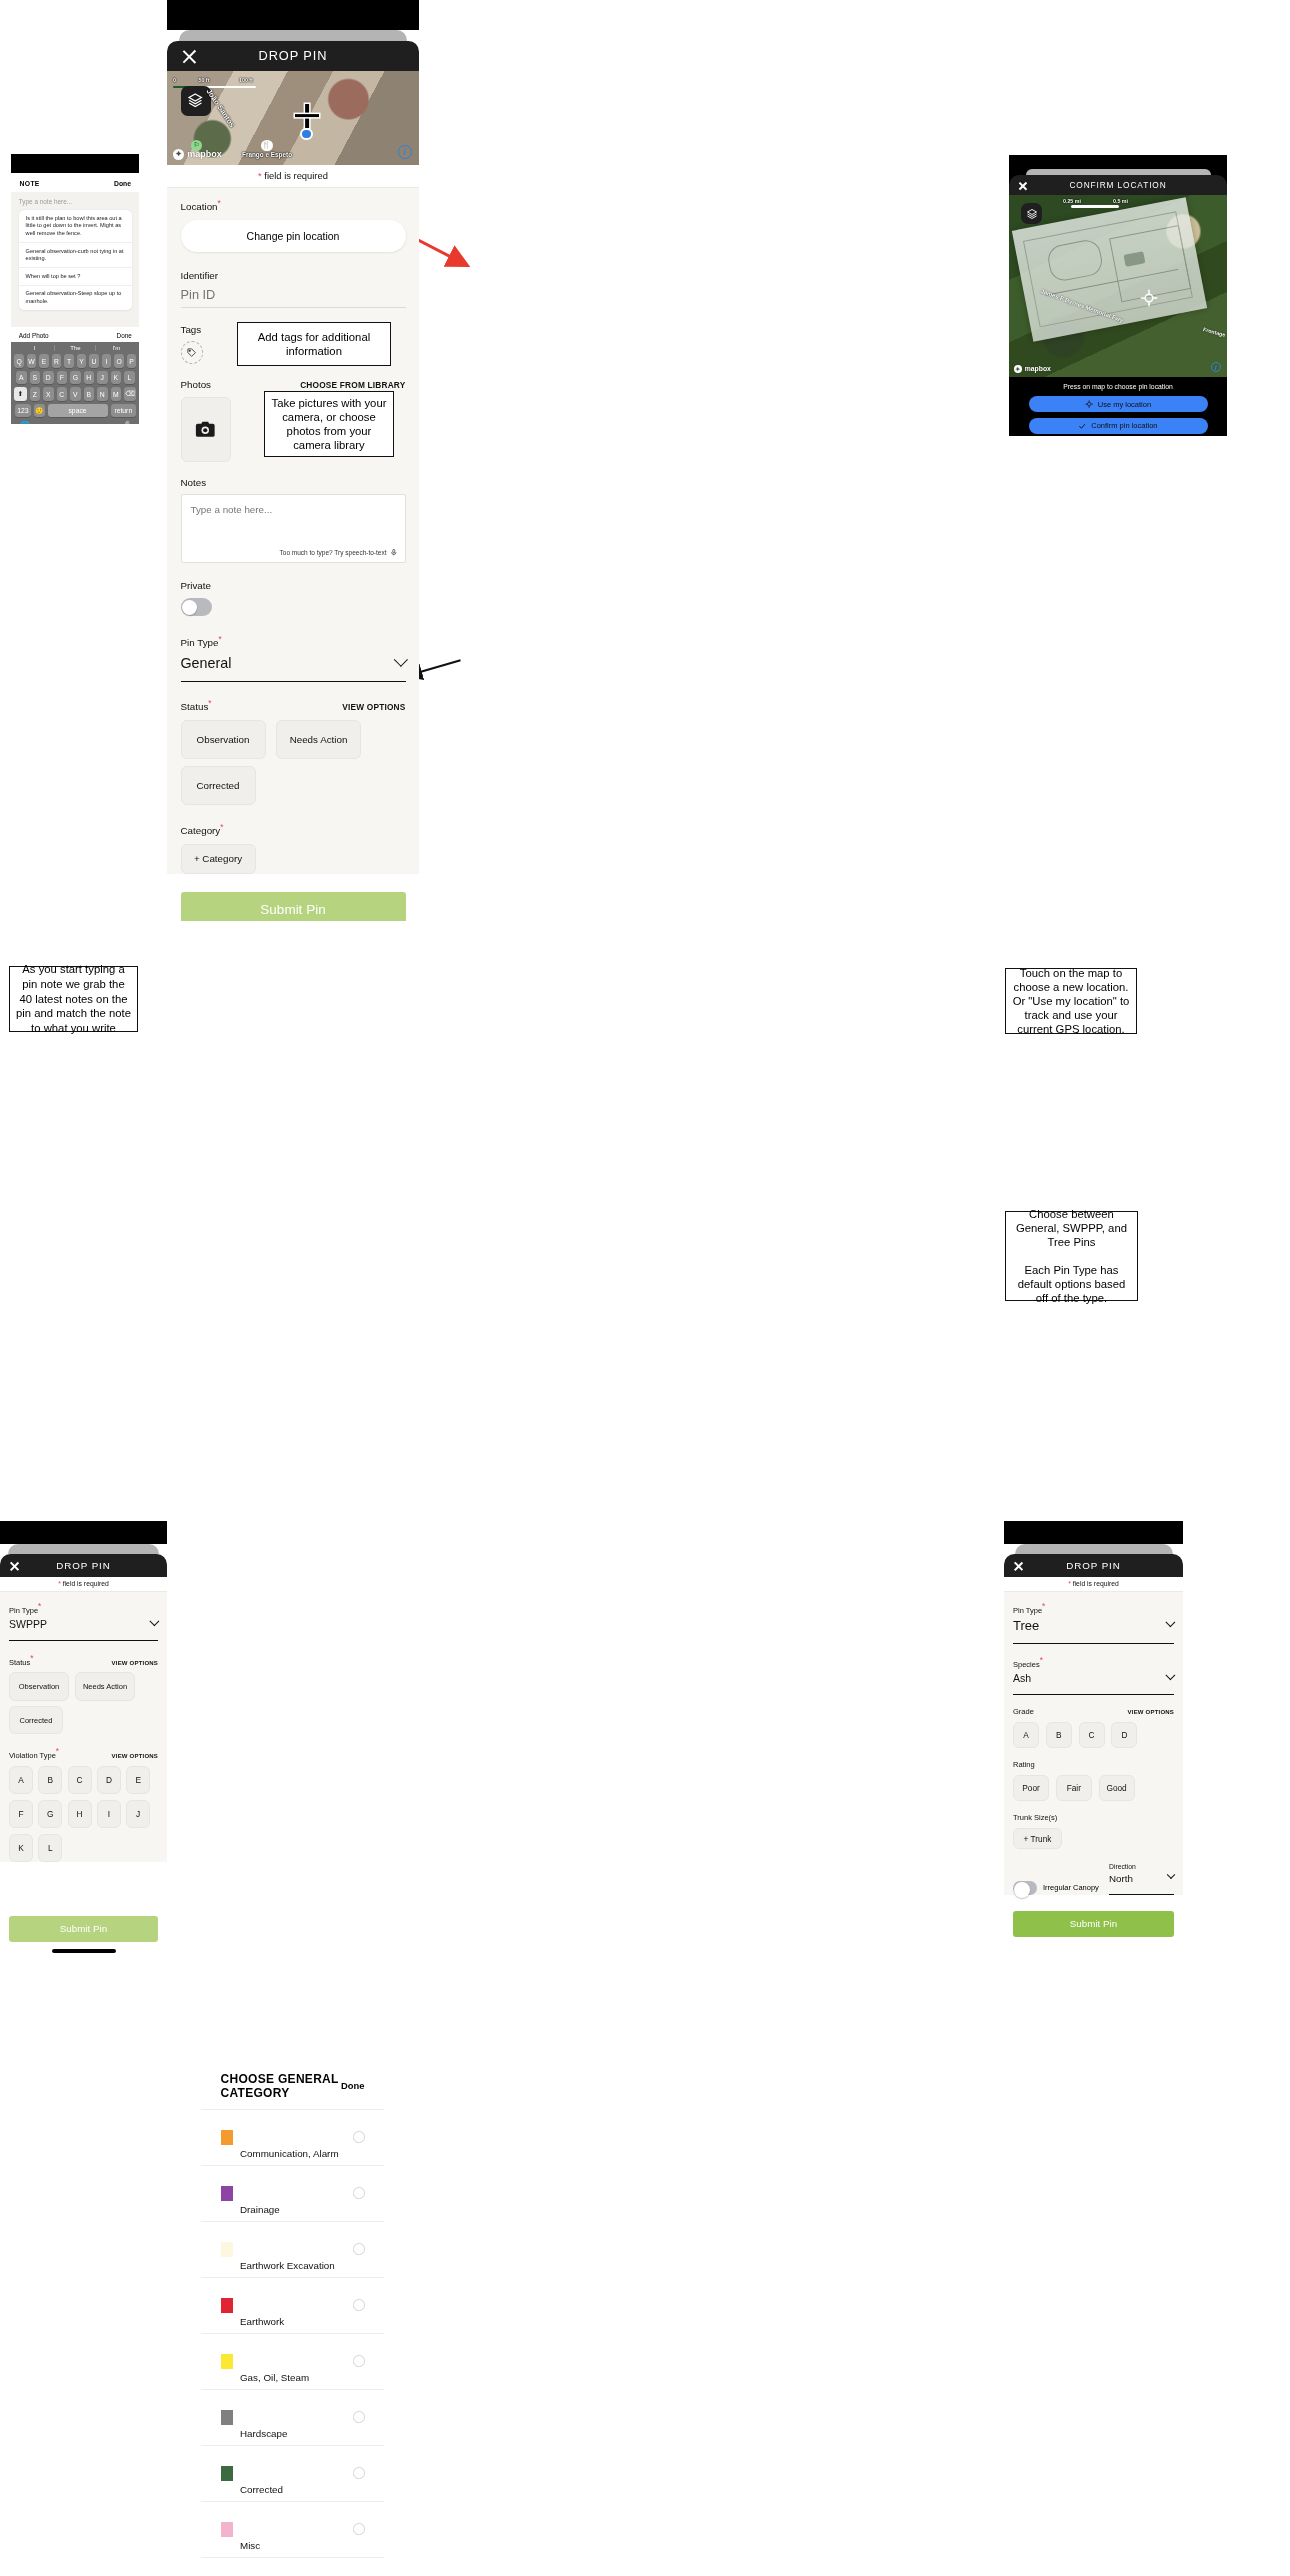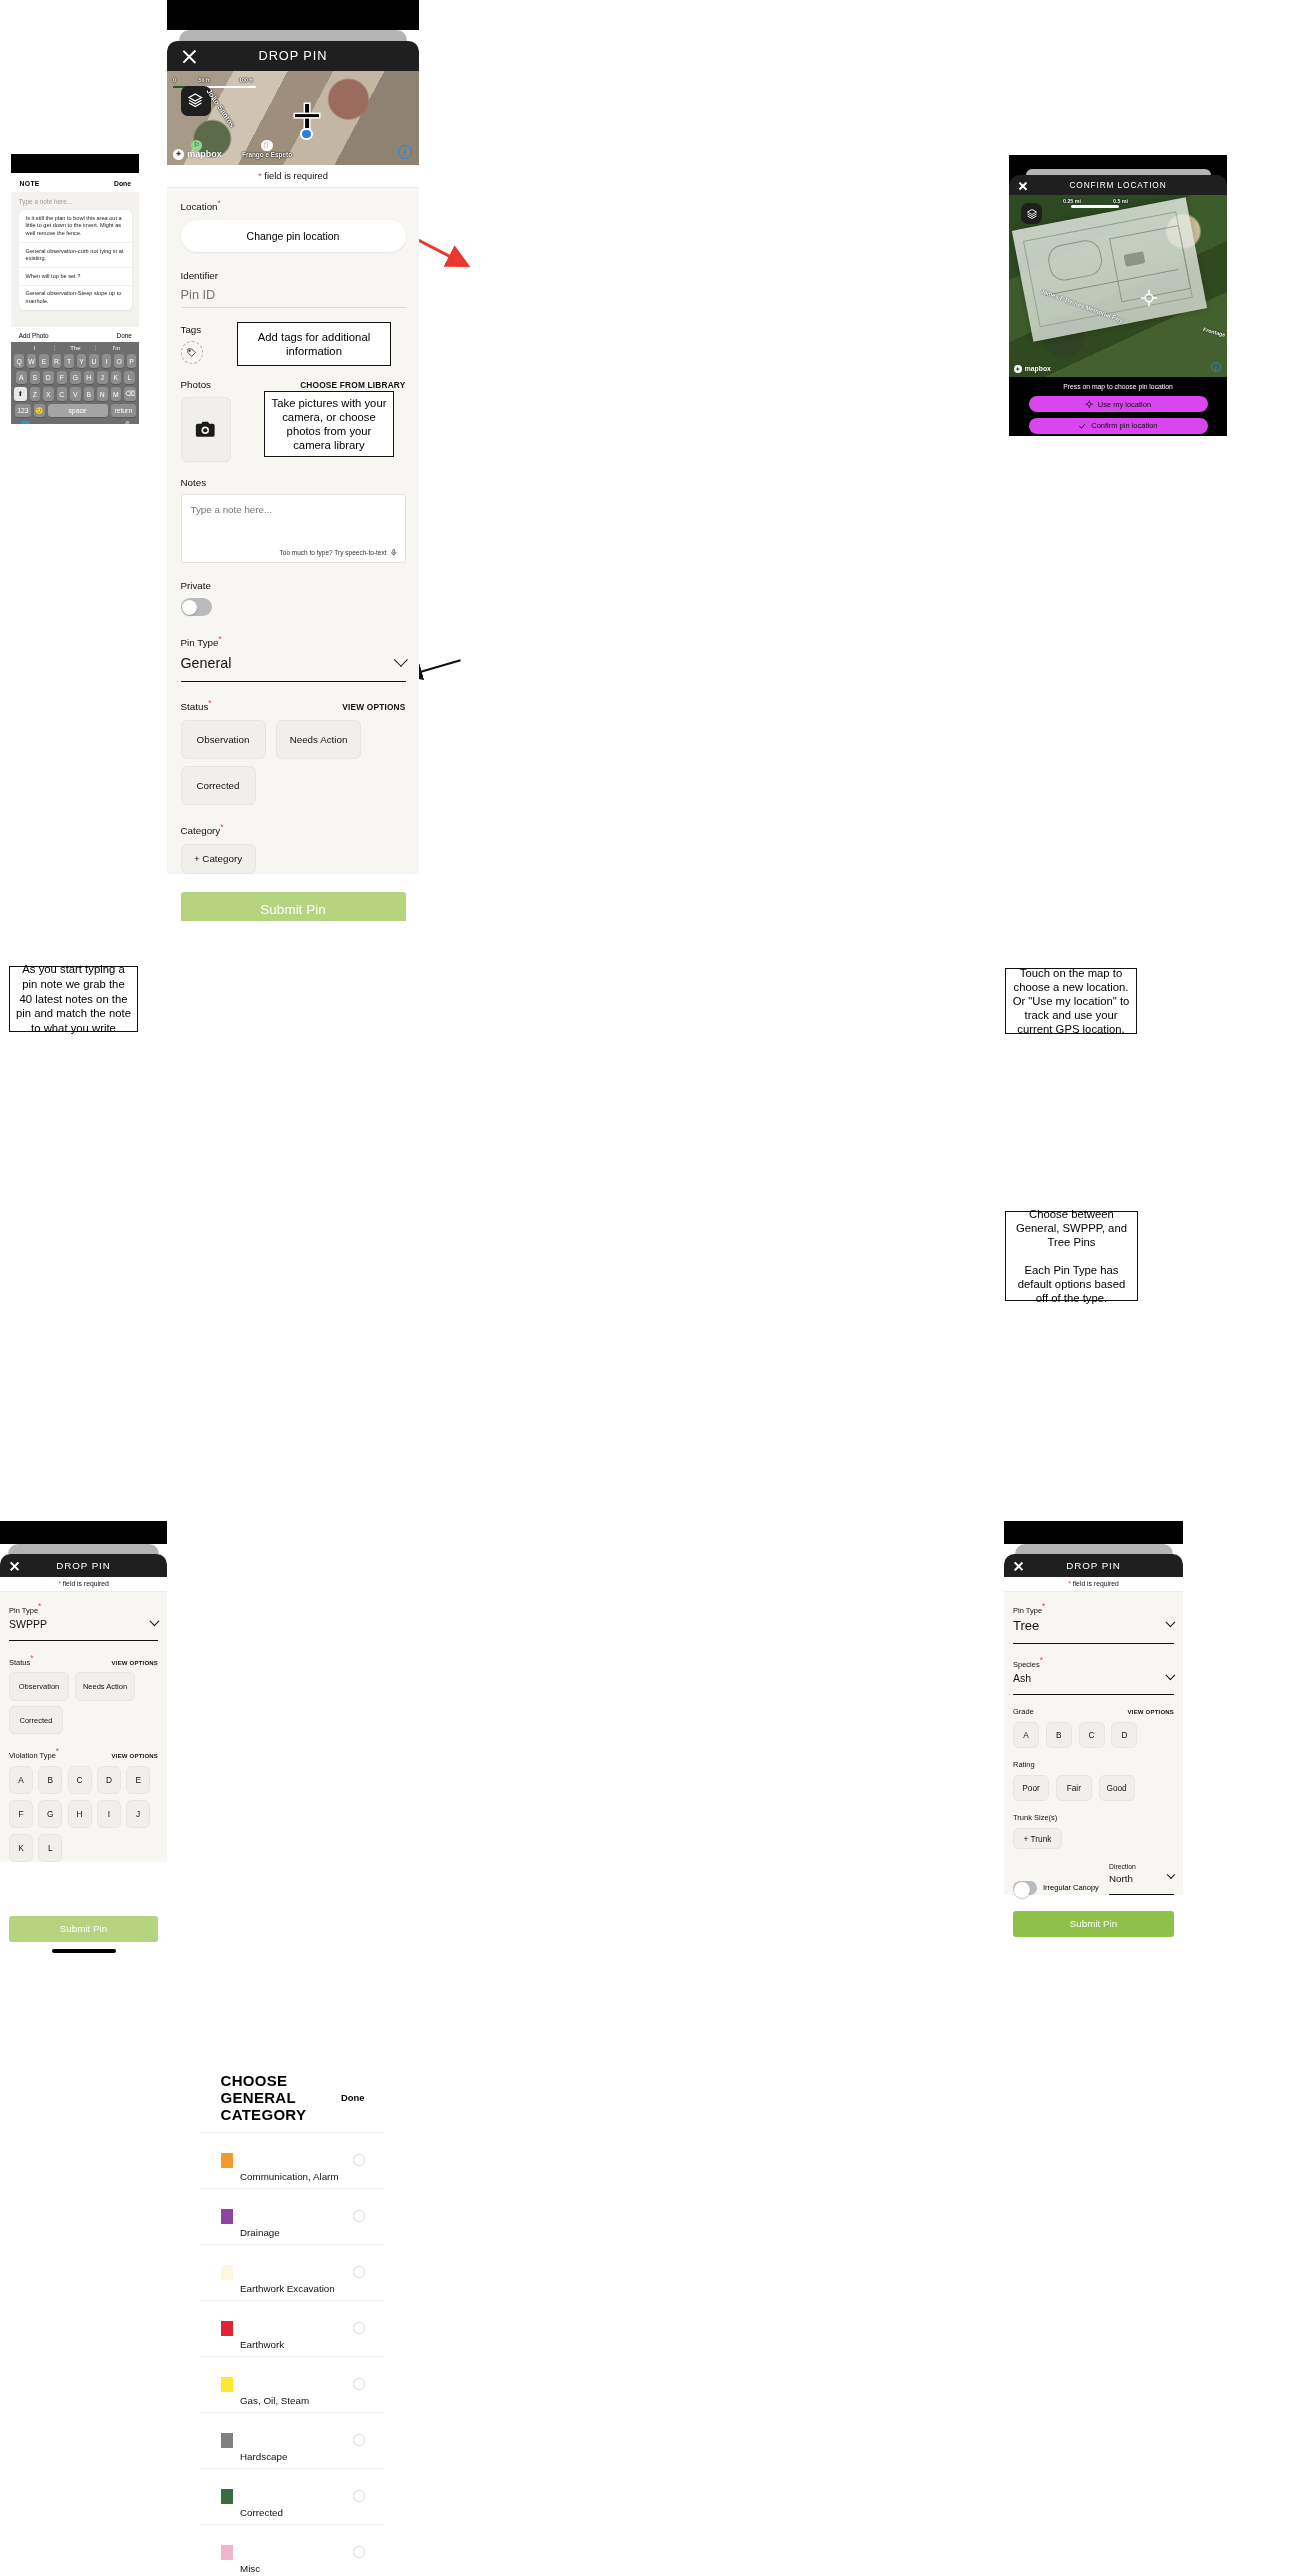--- a/index.html
+++ b/index.html
@@ -160,31 +160,31 @@
   .note-body { background: #f3f2ef; padding: 6px 7.5px 10.5px; }
   .note-ph { font-size: 6.4px; color: #9b9b9b; margin-bottom: 5.3px; }
   .note-card { background: #fff; border-radius: 5.3px; overflow: hidden; box-shadow: 0 0.8px 2.3px rgba(0,0,0,.07); }
   .note-item { padding: 4.5px 6.8px; font-size: 5.6px; line-height: 1.35; color: #1a1a1a; border-bottom: 0.8px solid #eee; }
   .note-item:last-child { border-bottom: none; }
 
   
   .catsheet { background: #fff; border-radius: 13.5px 13.5px 0 0; }
   .cat-hdr { display: flex; justify-content: space-between; align-items: center;
              padding: 10.5px 19.5px 9px; }
-  .cat-hdr .t { font-size: 15px; font-weight: 700; letter-spacing: 0.3px; }
+  .cat-hdr .t { font-size: 12px; font-weight: 700; letter-spacing: 0.3px; }
   .cat-hdr .d { font-size: 9.4px; font-weight: 700; }
   .cat-row { display: flex; align-items: center; padding: 6px 19.5px;
              border-top: 0.8px solid #ededed; }
   .sw { width: 12px; height: 15px; margin-right: 7.5px; flex: none; }
   .cat-name { flex: 1; font-size: 9.8px; color: #111; margin-top: 32px; }
   .radio { width: 11.3px; height: 11.3px; border: 1.1px solid #d4d4d4; border-radius: 50%; flex: none; }
 
   
   .cl-btn {
-    background:#d946ef; border-radius: 749px; display:flex; align-items:center;
+    background:#3b82f6; border-radius: 749px; display:flex; align-items:center;
     justify-content:center; gap:4.5px; font-size:7.5px; color:#111; font-weight:400;
   }
 </style>
 </head>
 <body>
 
 <div class="stage">
 
 <svg class="arrow-svg" width="1290" height="2576" viewBox="0 0 1720 3434">
   <defs>

